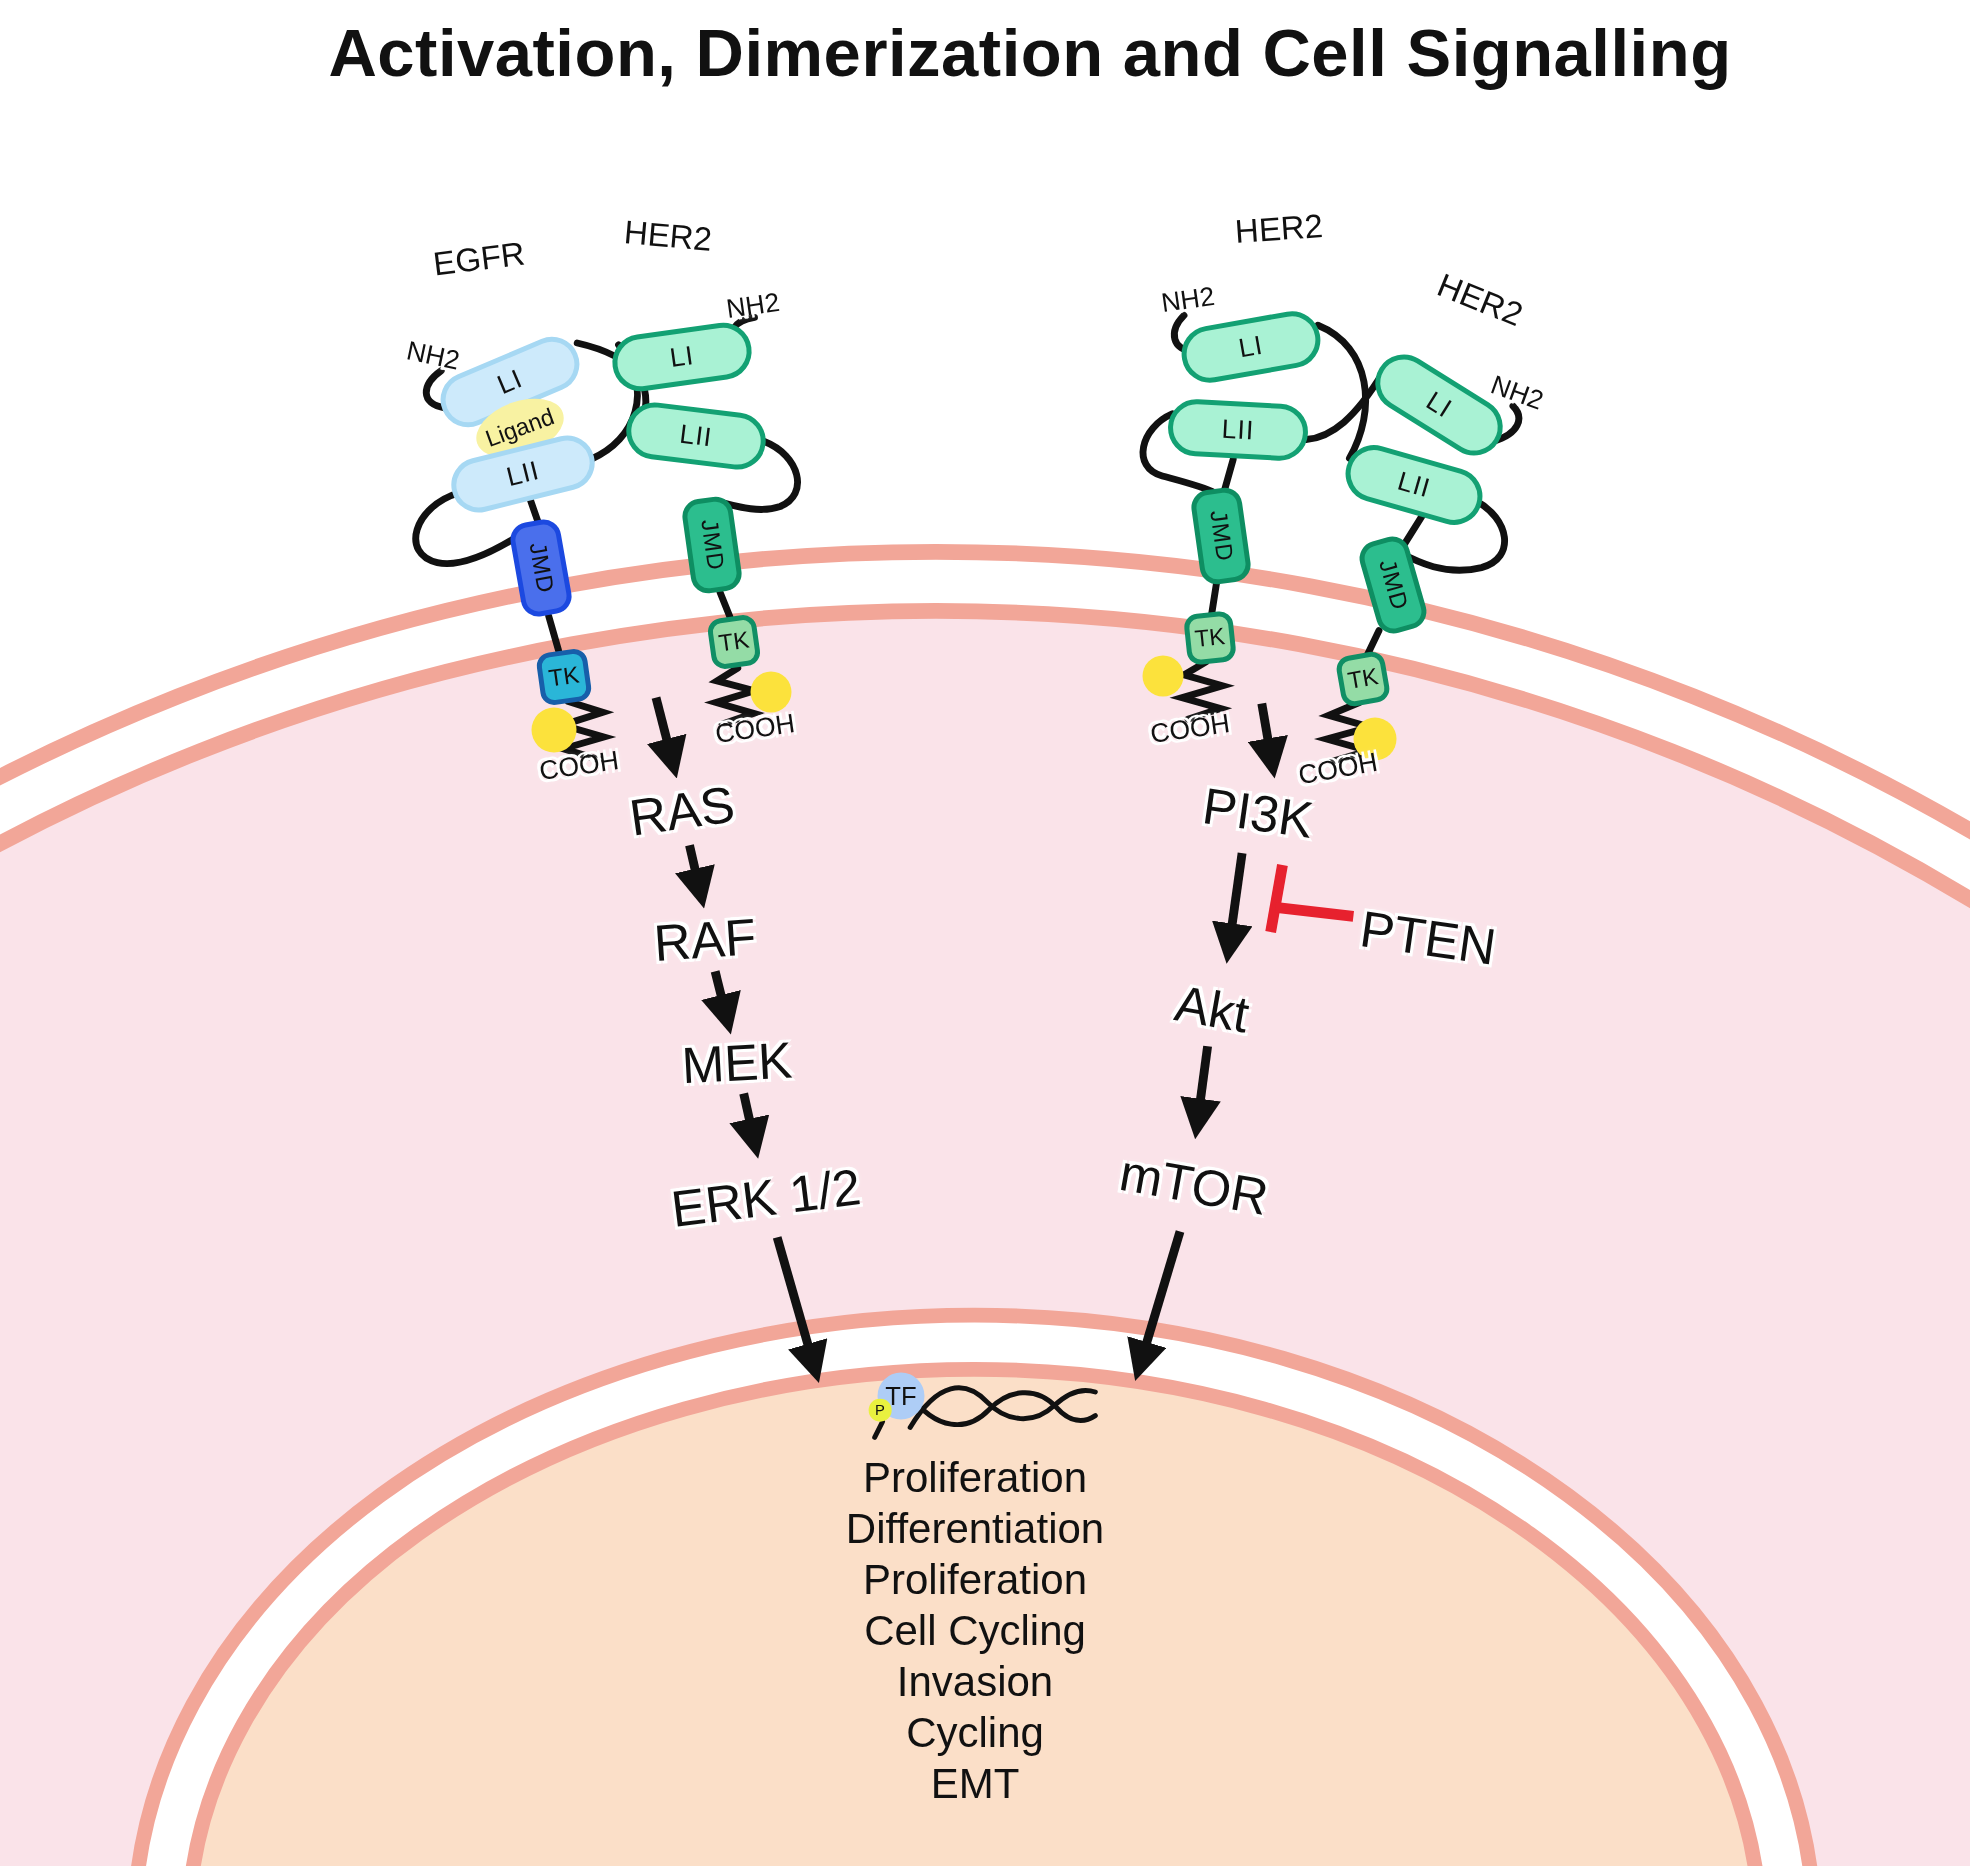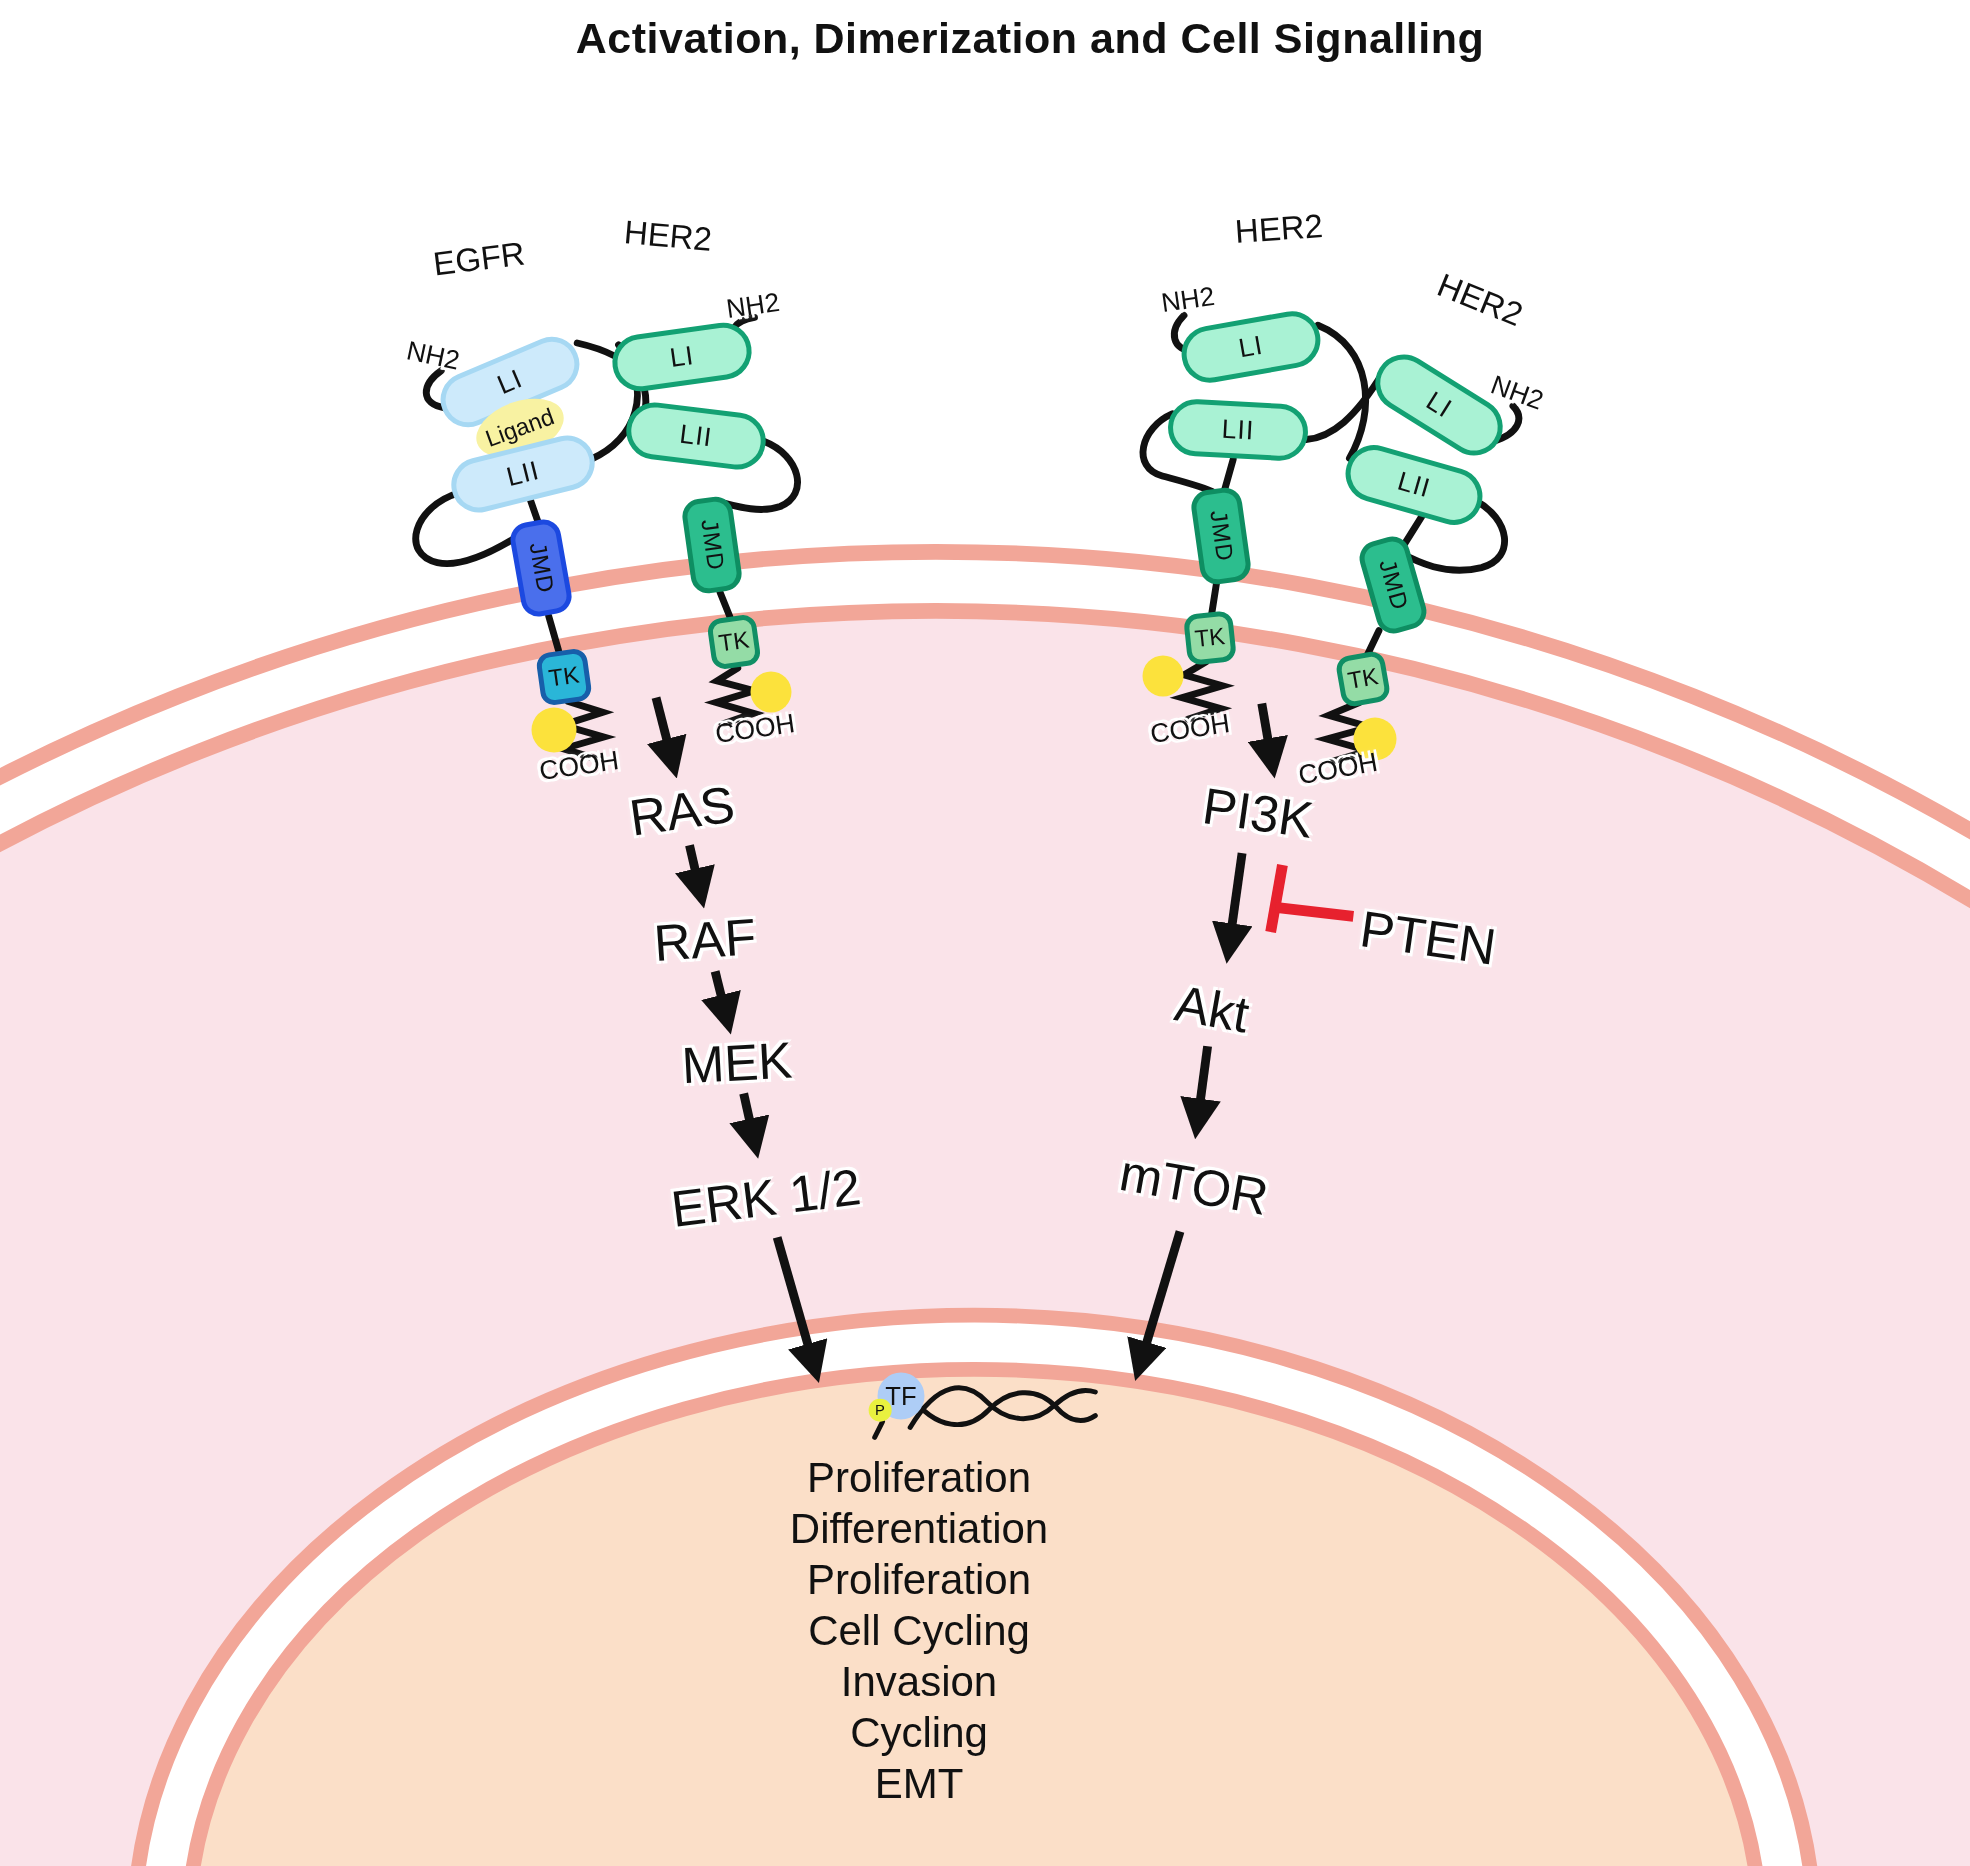--- a/index.html
+++ b/index.html
@@ -2,21 +2,21 @@
 <html><head>
 <meta charset="utf-8">
 <style>
   html,body{margin:0;padding:0;background:#fff;}
   #fig{position:relative;width:1970px;height:1867px;overflow:hidden;background:#ffffff;
        font-family:"Liberation Sans", sans-serif;color:#111;}
   #bg{position:absolute;left:0;top:0;z-index:0;}
   .abs{position:absolute;z-index:2;}
   .ctr{transform:translate(-50%,-50%) rotate(var(--rot,0deg));}
   .halo{text-shadow:-3px -3px 0 #fff,3px -3px 0 #fff,-3px 3px 0 #fff,3px 3px 0 #fff,0 0 7.9px #fff;}
-  .title{font-size:43px;font-weight:bold;white-space:nowrap;letter-spacing:0.5px;}
+  .title{font-size:67px;font-weight:bold;white-space:nowrap;letter-spacing:0.5px;}
   .lbl-rec{font-size:33px;white-space:nowrap;}
   .lbl-sm{font-size:26.6px;white-space:nowrap;}
   .lbl-path{font-size:51px;white-space:nowrap;}
   .cap{box-sizing:border-box;border-radius:984px;border:5.9px solid;display:flex;
        align-items:center;justify-content:center;font-size:26.6px;letter-spacing:1px;}
   .jmd{border-radius:17.7px;font-size:23.6px;}
   .jmd span{transform:rotate(90deg);letter-spacing:1px;}
   .tk{border-radius:13.8px;font-size:23.6px;letter-spacing:0;}
   .ellipse{border-radius:50%;border:none;font-size:23.6px;letter-spacing:0;}
   .dot{border-radius:50%;}
@@ -181,21 +181,21 @@
   <div class="abs ctr lbl-path halo" style="left:1194px;top:1185px;--rot:10deg;">mTOR</div>
   <div class="abs ctr lbl-path halo" style="left:1428px;top:938px;--rot:8deg;">PTEN</div>
 
   <div class="abs ctr tfc" style="left:901px;top:1396px;width:47px;height:47px;background:#AECDF6;font-size:25.6px;">
        <span>TF</span>
     </div>
   <div class="abs ctr tfc" style="left:880px;top:1410px;width:22.7px;height:22.7px;background:#E9F13F;font-size:14.8px;">
        <span>P</span>
     </div>
 
-  <div class="abs outputs" style="left:919px;top:1452px;transform:translate(-50%,0);">
+  <div class="abs outputs" style="left:975px;top:1452px;transform:translate(-50%,0);">
     <div>Proliferation</div>
     <div>Differentiation</div>
     <div>Proliferation</div>
     <div>Cell Cycling</div>
     <div>Invasion</div>
     <div>Cycling</div>
     <div>EMT</div>
   </div>
 
 </div>

